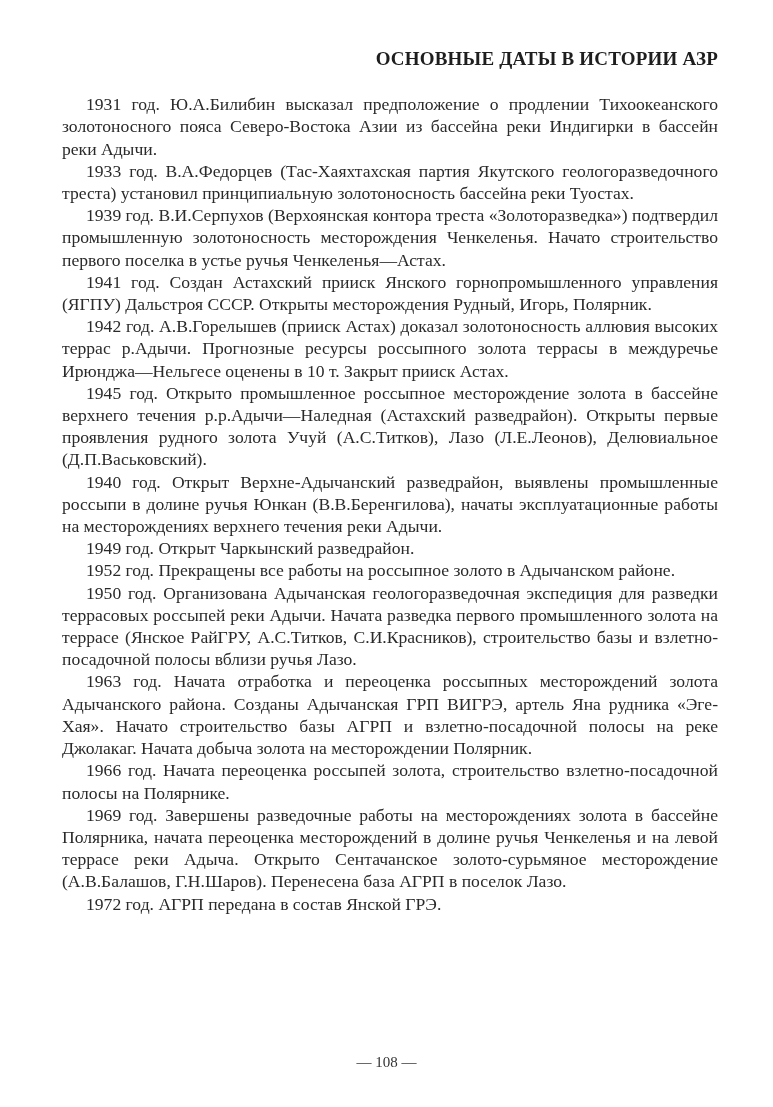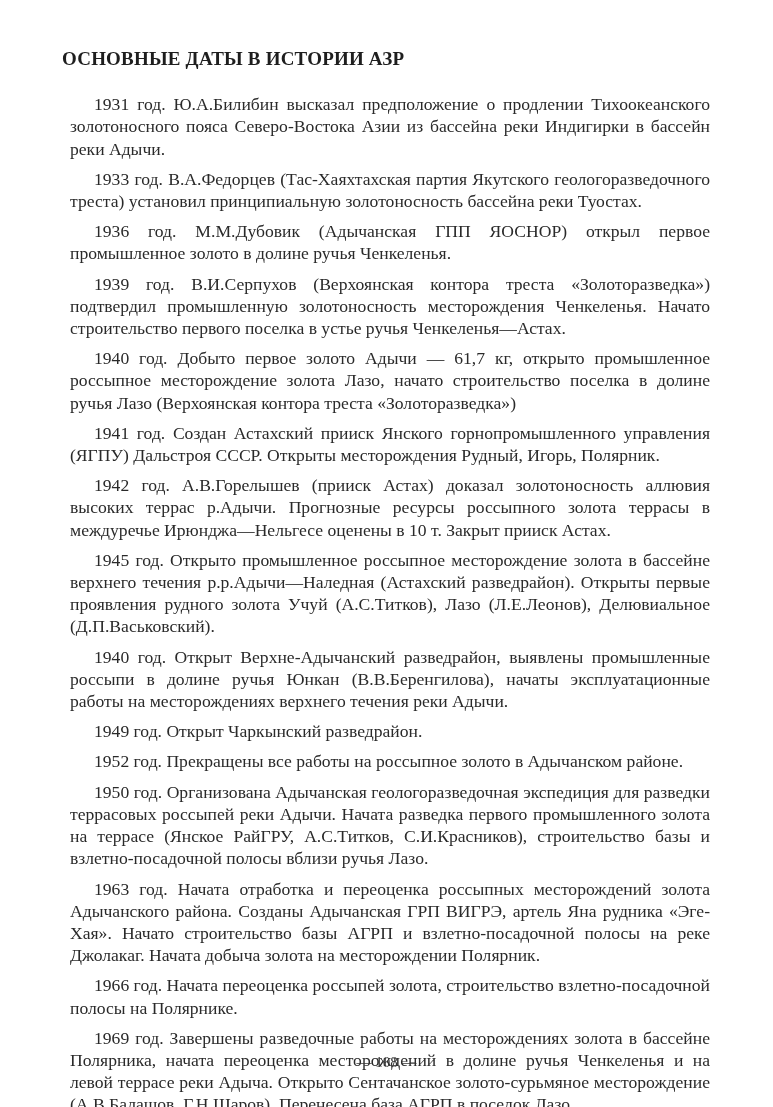--- a/index.html
+++ b/index.html
@@ -3,40 +3,38 @@
 <meta charset="utf-8">
 <style>
   html, body { margin:0; padding:0; background:#ffffff; }
   body { width:773px; height:1107px; position:relative; overflow:hidden; }
   .page {
     position:absolute; left:62px; top:48px; width:656px;
     font-family:"Liberation Serif","DejaVu Serif",serif;
     color:#2a2a2a; font-size:17.6px; line-height:22.2px;
   }
   .title {
-    text-align:left; font-weight:bold; font-size:19px;
+    text-align:right; font-weight:bold; font-size:19px;
     margin:0 0 23px 0; letter-spacing:0.2px; color:#1e1e1e;
     font-family:"Liberation Serif","DejaVu Serif",serif;
   }
-  .entry { text-align:justify; text-indent:24px; margin:8px; hyphens:manual; }
+  .entry { text-align:justify; text-indent:24px; margin:0; hyphens:manual; }
   .page-number {
     position:absolute; top:1054px; left:0; width:773px; text-align:center;
     font-family:Liberation Serif, serif; font-size:15px; color:#333;
   }
 </style>
 </head>
 <body>
 
 <div class="page">
   <h1 class="title">ОСНОВНЫЕ ДАТЫ В ИСТОРИИ АЗР</h1>
   <p class="entry">1931 год. Ю.А.Билибин высказал предположение о продлении Тихоокеанского золотоносного пояса Северо-Востока Азии из бассейна реки Индигирки в бассейн реки Адычи.</p>
   <p class="entry">1933 год. В.А.Федорцев (Тас-Хаяхтахская партия Якутского геологоразведочного треста) установил принципиальную золотоносность бассейна реки Туостах.</p>
-  <p class="entry">1936 год. М.М.Дубовик (Адычанская ГПП ЯОСНОР) открыл первое промышленное золото в долине ручья Ченкеленья.</p>
   <p class="entry">1939 год. В.И.Серпухов (Верхоянская контора треста «Золоторазведка») подтвердил промышленную золотоносность месторождения Ченкеленья. Начато строительство первого поселка в устье ручья Ченкеленья—Астах.</p>
-  <p class="entry">1940 год. Добыто первое золото Адычи — 61,7 кг, открыто промышленное россыпное месторождение золота Лазо, начато строительство поселка в долине ручья Лазо (Верхоянская контора треста «Золоторазведка»)</p>
   <p class="entry">1941 год. Создан Астахский прииск Янского горнопромышленного управления (ЯГПУ) Дальстроя СССР. Открыты месторождения Рудный, Игорь, Полярник.</p>
   <p class="entry">1942 год. А.В.Горелышев (прииск Астах) доказал золотоносность аллювия высоких террас р.Адычи. Прогнозные ресурсы россыпного золота террасы в междуречье Ирюнджа—Нельгесе оценены в 10 т. Закрыт прииск Астах.</p>
   <p class="entry">1945 год. Открыто промышленное россыпное месторождение золота в бассейне верхнего течения р.р.Адычи—Наледная (Астахский разведрайон). Открыты первые проявления рудного золота Учуй (А.С.Титков), Лазо (Л.Е.Леонов), Делювиальное (Д.П.Васьковский).</p>
   <p class="entry">1940 год. Открыт Верхне-Адычанский разведрайон, выявлены промышленные россыпи в долине ручья Юнкан (В.В.Беренгилова), начаты эксплуатационные работы на месторождениях верхнего течения реки Адычи.</p>
   <p class="entry">1949 год. Открыт Чаркынский разведрайон.</p>
   <p class="entry">1952 год. Прекращены все работы на россыпное золото в Адычанском районе.</p>
   <p class="entry">1950 год. Организована Адычанская геологоразведочная экспедиция для разведки террасовых россыпей реки Адычи. Начата разведка первого промышленного золота на террасе (Янское РайГРУ, А.С.Титков, С.И.Красников), строительство базы и взлетно-посадочной полосы вблизи ручья Лазо.</p>
   <p class="entry">1963 год. Начата отработка и переоценка россыпных месторождений золота Адычанского района. Созданы Адычанская ГРП ВИГРЭ, артель Яна рудника «Эге-Хая». Начато строительство базы АГРП и взлетно-посадочной полосы на реке Джолакаг. Начата добыча золота на месторождении Полярник.</p>
   <p class="entry">1966 год. Начата переоценка россыпей золота, строительство взлетно-посадочной полосы на Полярнике.</p>
   <p class="entry">1969 год. Завершены разведочные работы на месторождениях золота в бассейне Полярника, начата переоценка месторождений в долине ручья Ченкеленья и на левой террасе реки Адыча. Открыто Сентачанское золото-сурьмяное месторождение (А.В.Балашов, Г.Н.Шаров). Перенесена база АГРП в поселок Лазо.</p>

